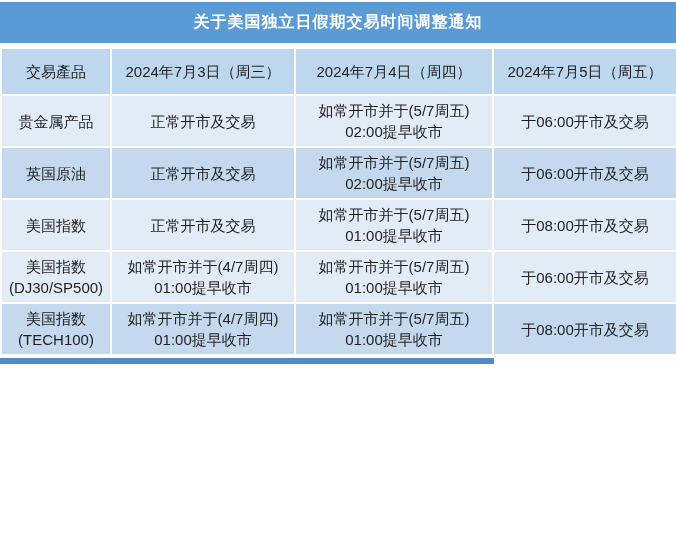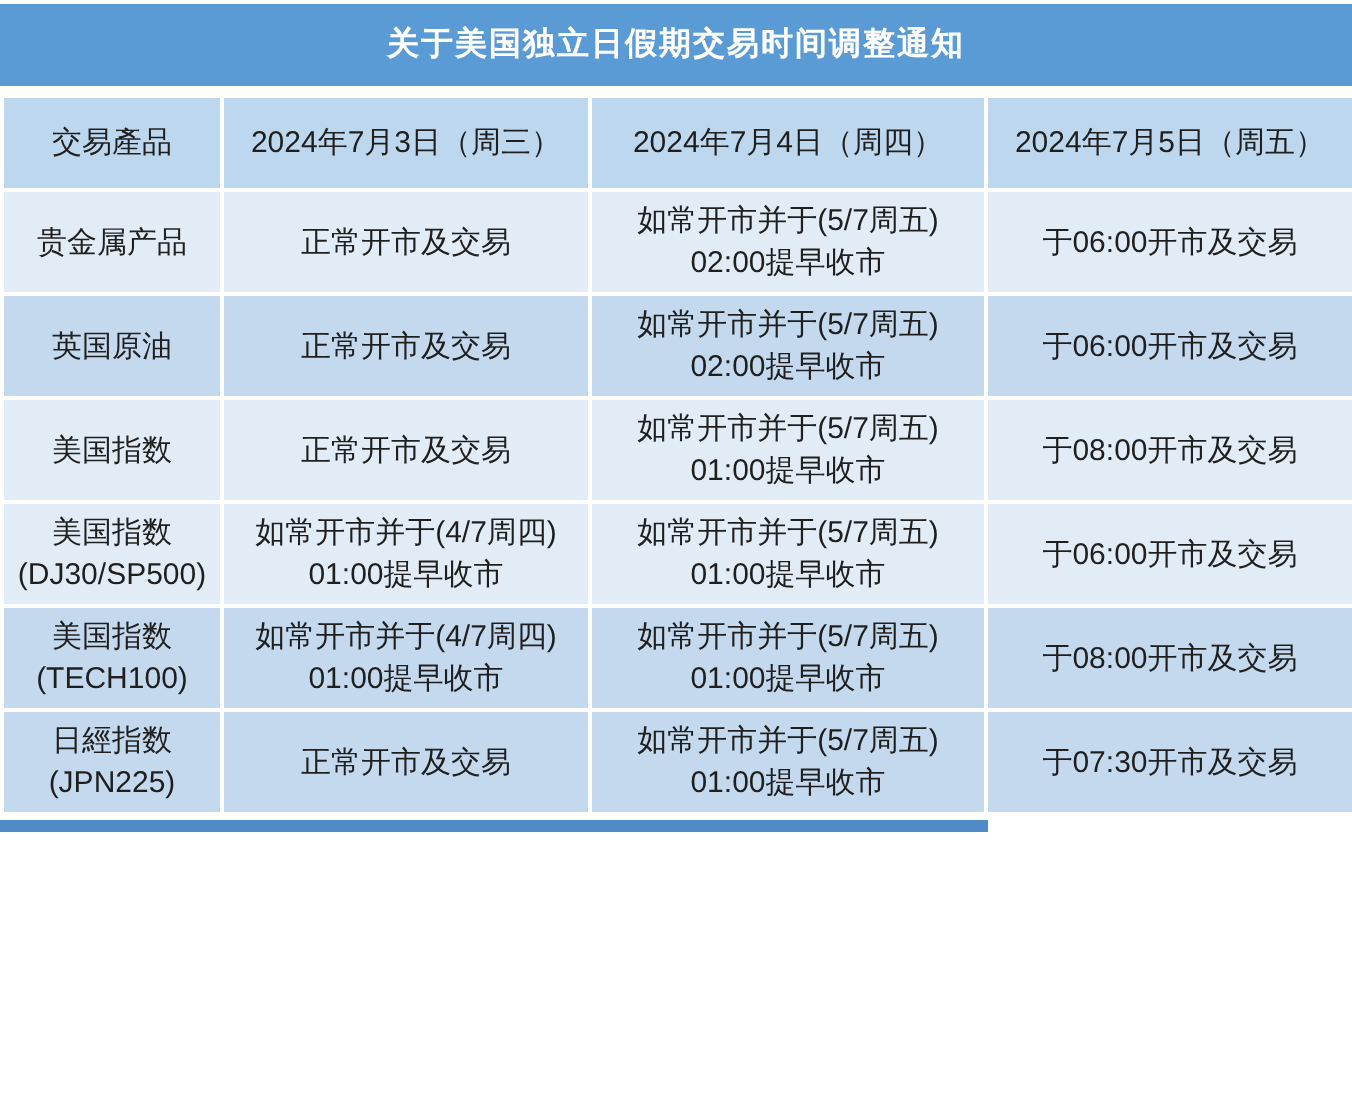--- a/index.html
+++ b/index.html
@@ -145,35 +145,19 @@
       <td>
             <div class="cell-line">如常开市并于(5/7周五)</div>
             <div class="cell-line">01:00提早收市</div>
           </td>
       <td>
             <div class="cell-line">于08:00开市及交易</div>
           </td>
     </tr>
 
 
-    <tr class="data-row r-dark">
-      <td>
-            <div class="cell-line">日經指数</div>
-            <div class="cell-line">(JPN225)</div>
-          </td>
-      <td>
-            <div class="cell-line">正常开市及交易</div>
-          </td>
-      <td>
-            <div class="cell-line">如常开市并于(5/7周五)</div>
-            <div class="cell-line">01:00提早收市</div>
-          </td>
-      <td>
-            <div class="cell-line">于07:30开市及交易</div>
-          </td>
-    </tr>
 
   </tbody>
     </table>
 
   <div class="bottom-bar"></div>
 
 </div>
 
 </body></html>

